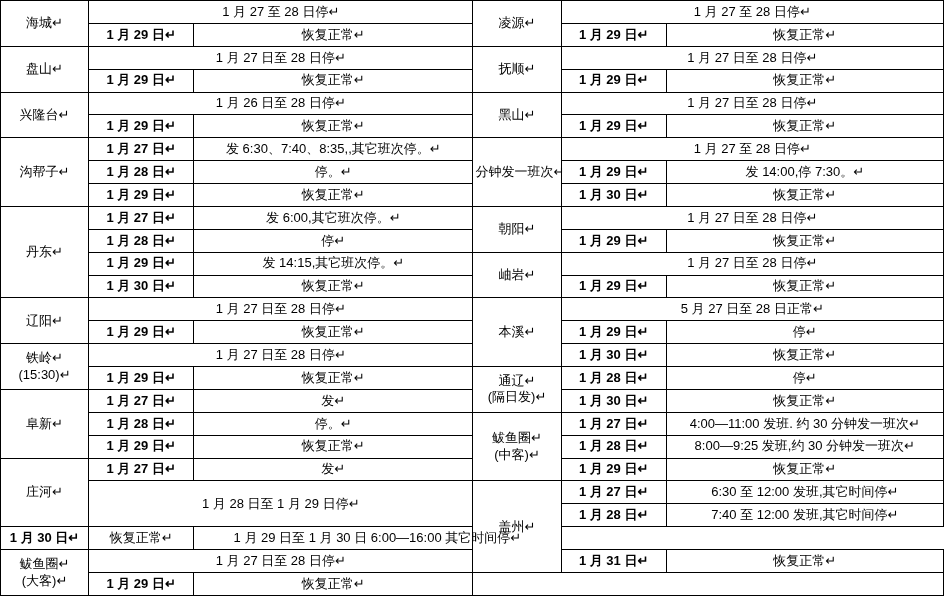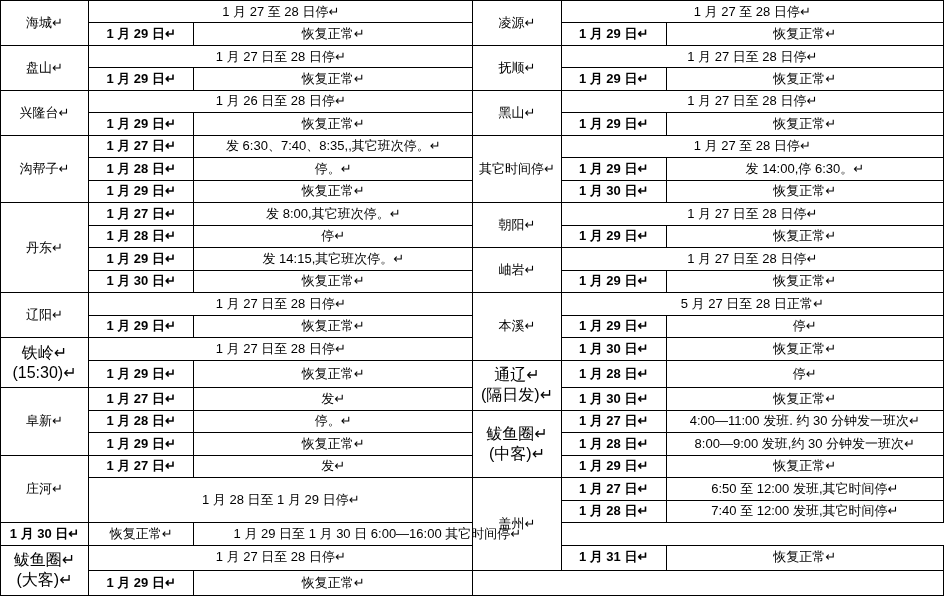--- a/index.html
+++ b/index.html
@@ -45,21 +45,21 @@
     font-size: 13px;
   }
   .colw-region-l { width: 88px; }
   .colw-date-l   { width: 105px; }
   .colw-note-l   { width: 279px; }
   .colw-region-r { width: 88px; }
   .colw-date-r   { width: 105px; }
   .colw-note-r   { width: 277px; }
   .sub {
     display: block;
-    font-size: 16px;
+    font-size: 13px;
   }
 </style>
 </head>
 <body>
 
 <div class="page">
   <table class="sched">
     <colgroup>
       <col class="colw-region-l">
       <col class="colw-date-l">
@@ -106,40 +106,40 @@
         <td class="date">1 月 29 日↵</td>
         <td class="note">恢复正常↵</td>
         <td class="date">1 月 29 日↵</td>
         <td class="note">恢复正常↵</td>
       </tr>
 
       <tr>
         <td class="region" rowspan="3">沟帮子↵</td>
         <td class="date">1 月 27 日↵</td>
         <td class="note">发 6:30、7:40、8:35,,其它班次停。↵</td>
-        <td class="region" rowspan="3">其它时间停↵</td>
+        <td class="region" rowspan="3">分钟发一班次↵</td>
         <td class="note" colspan="2">1 月 27 至 28 日停↵</td>
       </tr>
       <tr>
         <td class="date">1 月 28 日↵</td>
         <td class="note">停。↵</td>
         <td class="date">1 月 29 日↵</td>
-        <td class="note">发 14:00,停 6:30。↵</td>
+        <td class="note">发 14:00,停 7:30。↵</td>
       </tr>
       <tr>
         <td class="date">1 月 29 日↵</td>
         <td class="note">恢复正常↵</td>
         <td class="date">1 月 30 日↵</td>
         <td class="note">恢复正常↵</td>
       </tr>
 
       <tr>
         <td class="region" rowspan="4">丹东↵</td>
         <td class="date">1 月 27 日↵</td>
-        <td class="note">发 8:00,其它班次停。↵</td>
+        <td class="note">发 6:00,其它班次停。↵</td>
         <td class="region" rowspan="2">朝阳↵</td>
         <td class="note" colspan="2">1 月 27 日至 28 日停↵</td>
       </tr>
       <tr>
         <td class="date">1 月 28 日↵</td>
         <td class="note">停↵</td>
         <td class="date">1 月 29 日↵</td>
         <td class="note">恢复正常↵</td>
       </tr>
       <tr>
@@ -205,36 +205,36 @@
           <span class="sub">(中客)↵</span>
         </td>
         <td class="date">1 月 27 日↵</td>
         <td class="note">4:00—11:00 发班. 约 30 分钟发一班次↵</td>
       </tr>
 
       <tr>
         <td class="date">1 月 29 日↵</td>
         <td class="note">恢复正常↵</td>
         <td class="date">1 月 28 日↵</td>
-        <td class="note">8:00—9:00 发班,约 30 分钟发一班次↵</td>
+        <td class="note">8:00—9:25 发班,约 30 分钟发一班次↵</td>
       </tr>
 
       <tr>
         <td class="region" rowspan="3">庄河↵</td>
         <td class="date">1 月 27 日↵</td>
         <td class="note">发↵</td>
         <td class="date">1 月 29 日↵</td>
         <td class="note">恢复正常↵</td>
       </tr>
 
       <tr>
         <td class="note" colspan="2" rowspan="2">1 月 28 日至 1 月 29 日停↵</td>
         <td class="region" rowspan="4">盖州↵</td>
         <td class="date">1 月 27 日↵</td>
-        <td class="note">6:50 至 12:00 发班,其它时间停↵</td>
+        <td class="note">6:30 至 12:00 发班,其它时间停↵</td>
       </tr>
 
       <tr>
         <td class="date">1 月 28 日↵</td>
         <td class="note">7:40 至 12:00 发班,其它时间停↵</td>
       </tr>
 
       <tr>
         <td class="date">1 月 30 日↵</td>
         <td class="note">恢复正常↵</td>

